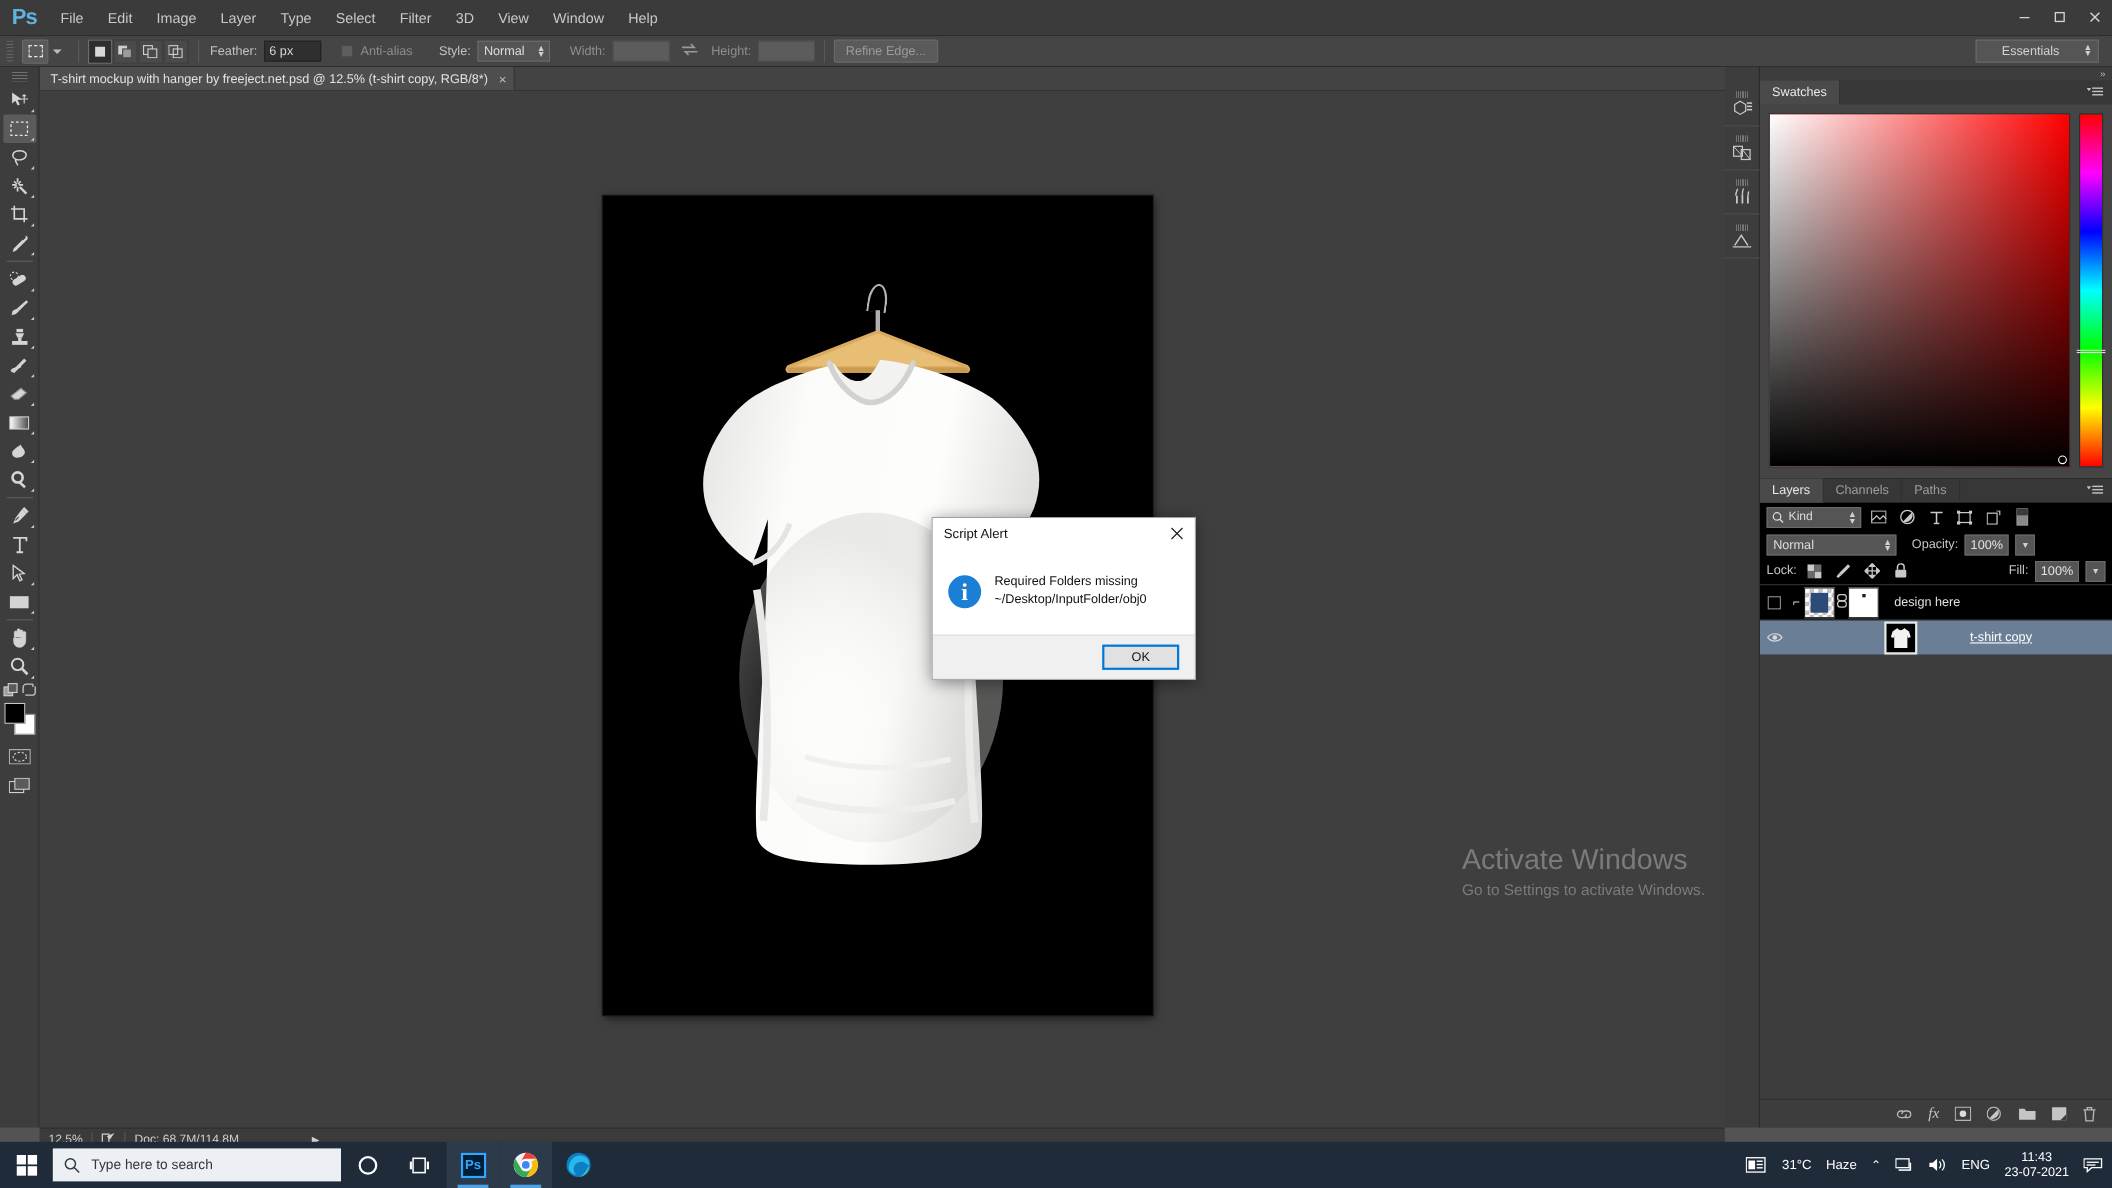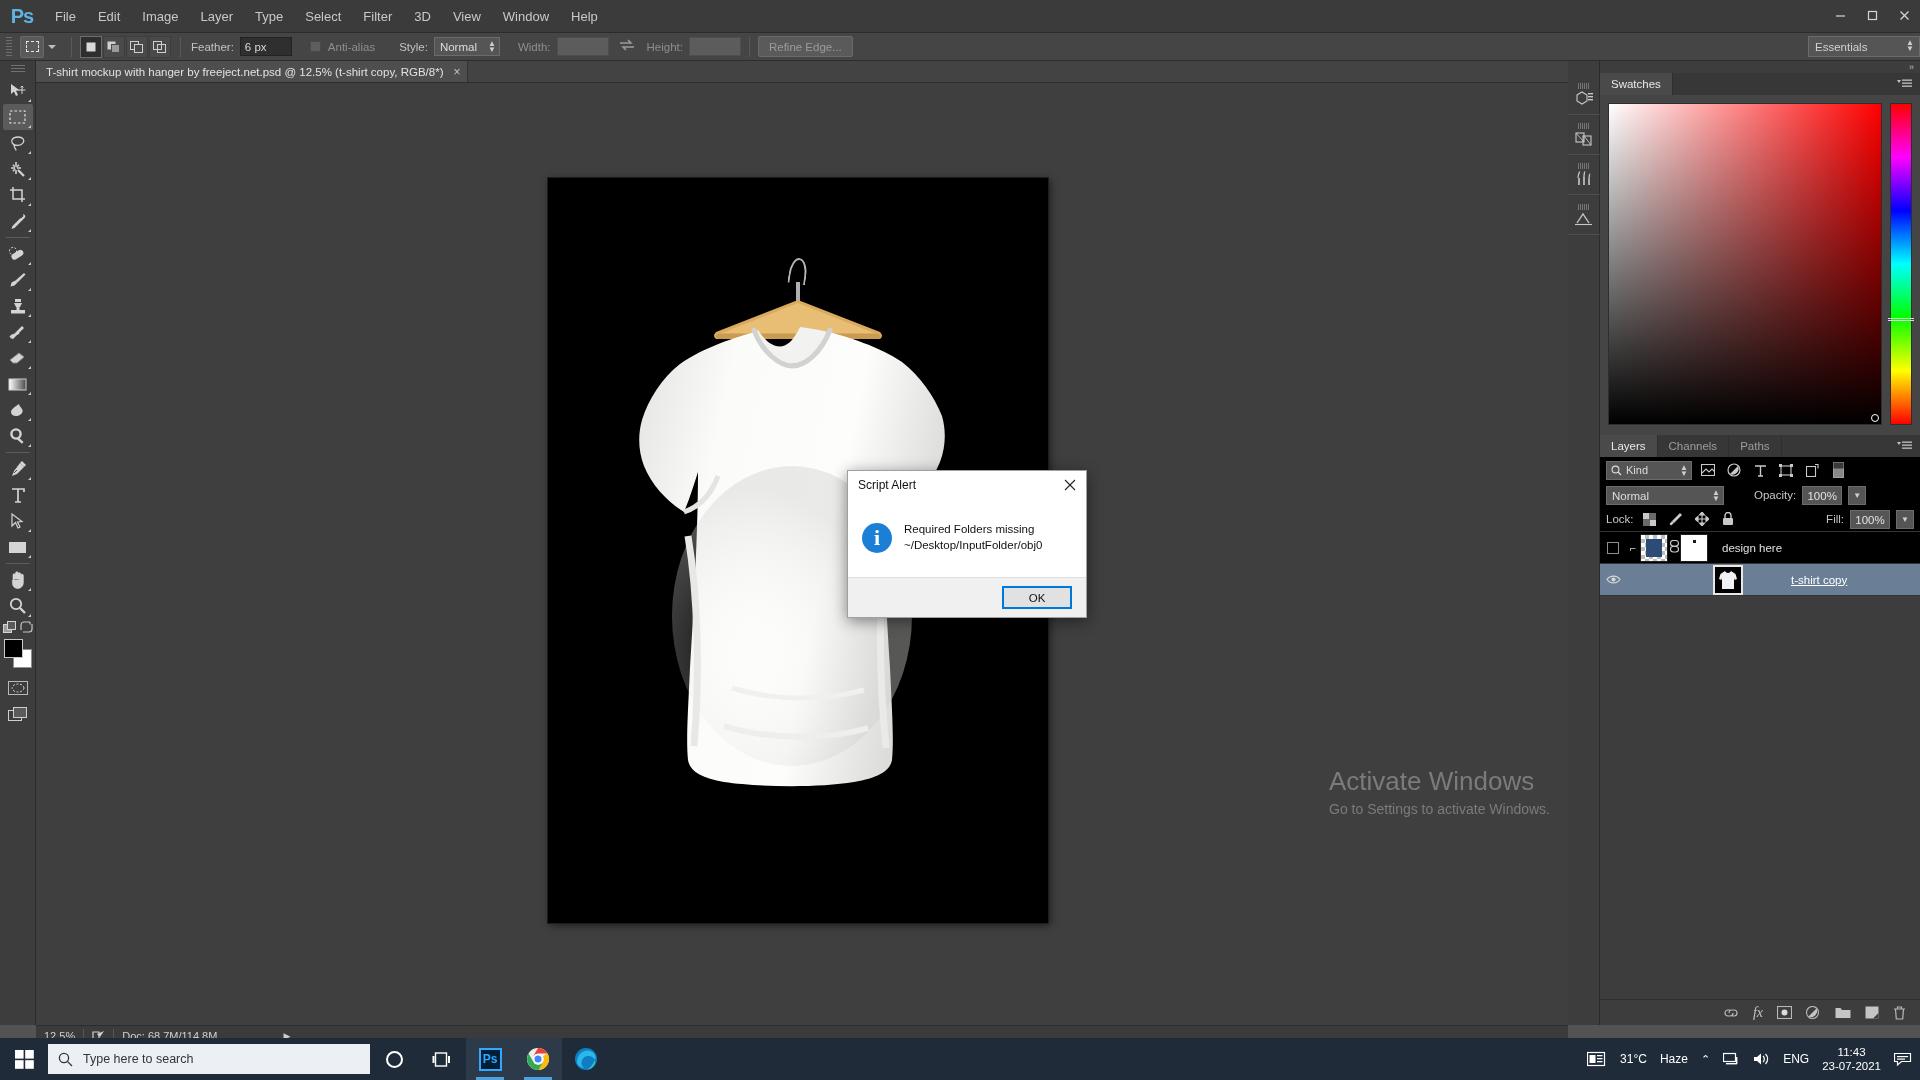--- a/index.html
+++ b/index.html
@@ -71,21 +71,21 @@
     height: 19px; background: #555; border: 1px solid #6b6b6b; color: #ddd;
     font-size: 11.5px; padding: 0 16px 0 5px; line-height: 19px; position: relative; min-width: 66px;
   }
   .spin { position: absolute; right: 3px; top: 3px; font-size: 8px; color: #cfcfcf; line-height: 6px; }
   .chk { width: 11px; height: 11px; background: #5e5e5e; border: 1px solid #4a4a4a; margin-right: 5px; }
   .swap-ico { width: 20px; margin: 0 8px; color: #9a9a9a; font-size: 13px; text-align: center; }
   .refine-btn {
     height: 21px; background: #5a5a5a; border: 1px solid #6a6a6a; border-radius: 2px;
     color: #9b9b9b; font-size: 11.5px; padding: 0 10px; line-height: 20px;
   }
-  #essentials-wrap { position: absolute; right: 0; top: 3px; }
+  #essentials-wrap { position: absolute; right: 12px; top: 3px; text-align: center; }
   #essentials {
     height: 21px; min-width: 112px; background: #555; border: 1px solid #6b6b6b;
     color: #d2d2d2; font-size: 11.5px; padding: 0 18px 0 6px; line-height: 20px; position: relative;
   }
 
   
   #tabbar {
     position: absolute; left: 36px; top: 61px; width: 1884px; height: 22px;
     background: #434343; border-bottom: 1px solid #2d2d2d;
     display: flex; align-items: stretch;
@@ -269,21 +269,21 @@
     font-size: 11.5px; color: #111; display: flex; align-items: center; justify-content: center;
   }
 
   
   #taskbar {
     position: absolute; left: 0; bottom: 0; width: 1920px; height: 42px;
     background: #1f2b38; display: flex; align-items: center;
   }
   #startbtn { width: 48px; height: 42px; display: flex; align-items: center; justify-content: center; }
   #searchbox {
-    width: 322px; height: 30px; background: #eceff3; display: flex; align-items: center;
+    width: 262px; height: 30px; background: #eceff3; display: flex; align-items: center;
     padding: 15px 10px; gap: 10px;
   }
   #searchbox span { font-size: 12.5px; color: #31363c; }
   .tb-ico { width: 48px; height: 42px; display: flex; align-items: center; justify-content: center; position: relative; }
   .tb-ico.running { background: #2c3a49; }
   .tb-ico.running::after { content:""; position:absolute; left:10px; right:10px; bottom:0; height:3px; background:#4ba3e3; }
   #tray { margin-left: auto; display: flex; align-items: center; gap: 13px; padding-right: 8px; color: #fff; font-size: 12px; }
   #clock { text-align: center; line-height: 1.25; font-size: 11.5px; color: #fff; }
 </style>
 </head>
@@ -777,21 +777,21 @@
             <rect x="0.5" y="0.5" width="10" height="6" fill="#3a3a3a"></rect>
           </svg>
       </div>
     </div>
 
     <div class="lp-row">
       <div class="blend-sel">
         <span>Normal</span>
         <span class="spin">▲<br>▼</span>
       </div>
-      <span class="lp-lbl" style="margin-left:24px">Opacity:</span>
+      <span class="lp-lbl" style="margin-left:8px">Opacity:</span>
       <div class="num-field">100%</div>
       <div class="num-dd">▼</div>
     </div>
 
     <div class="lp-row">
       <span class="lp-lbl">Lock:</span>
       <div class="lp-icobtn">
         <svg width="13" height="13">
             <rect width="6.5" height="6.5" fill="#c9c9c9"></rect>
             <rect x="6.5" y="6.5" width="6.5" height="6.5" fill="#c9c9c9"></rect>

